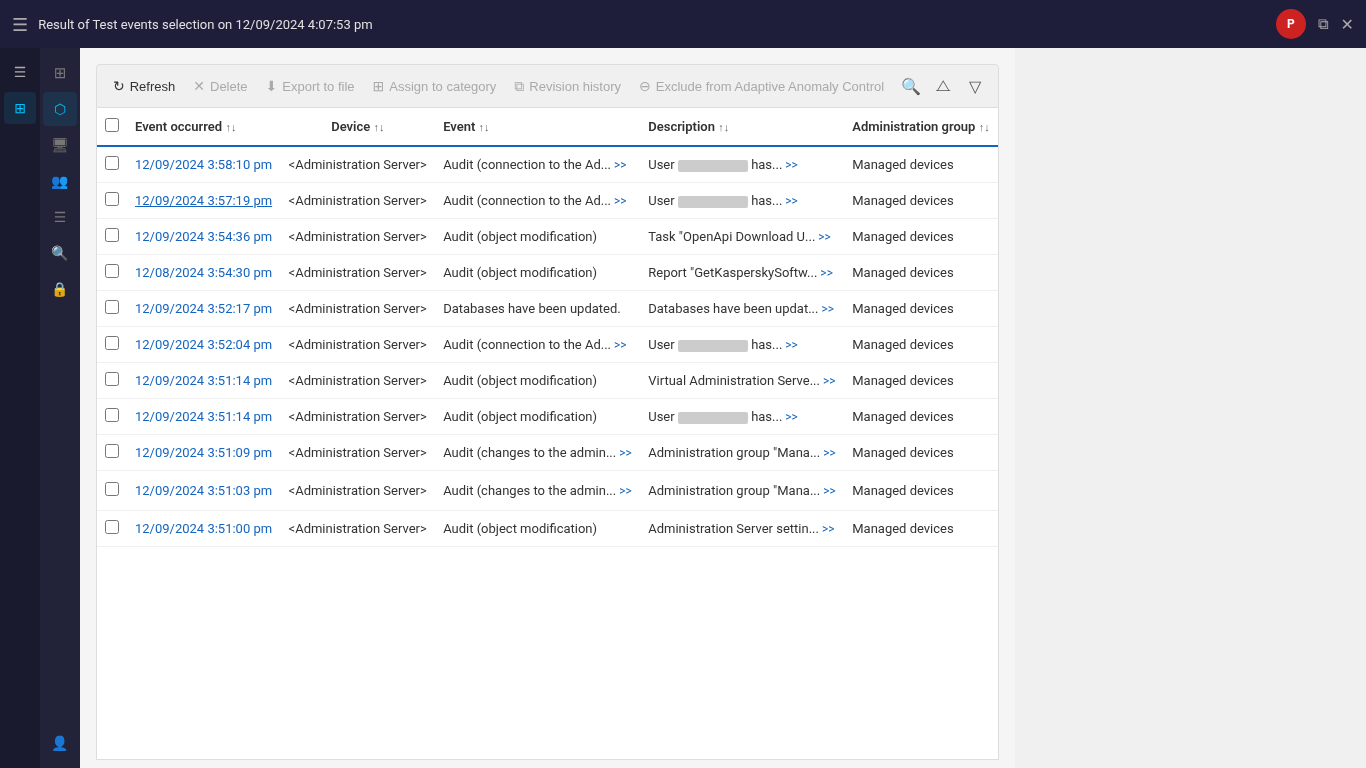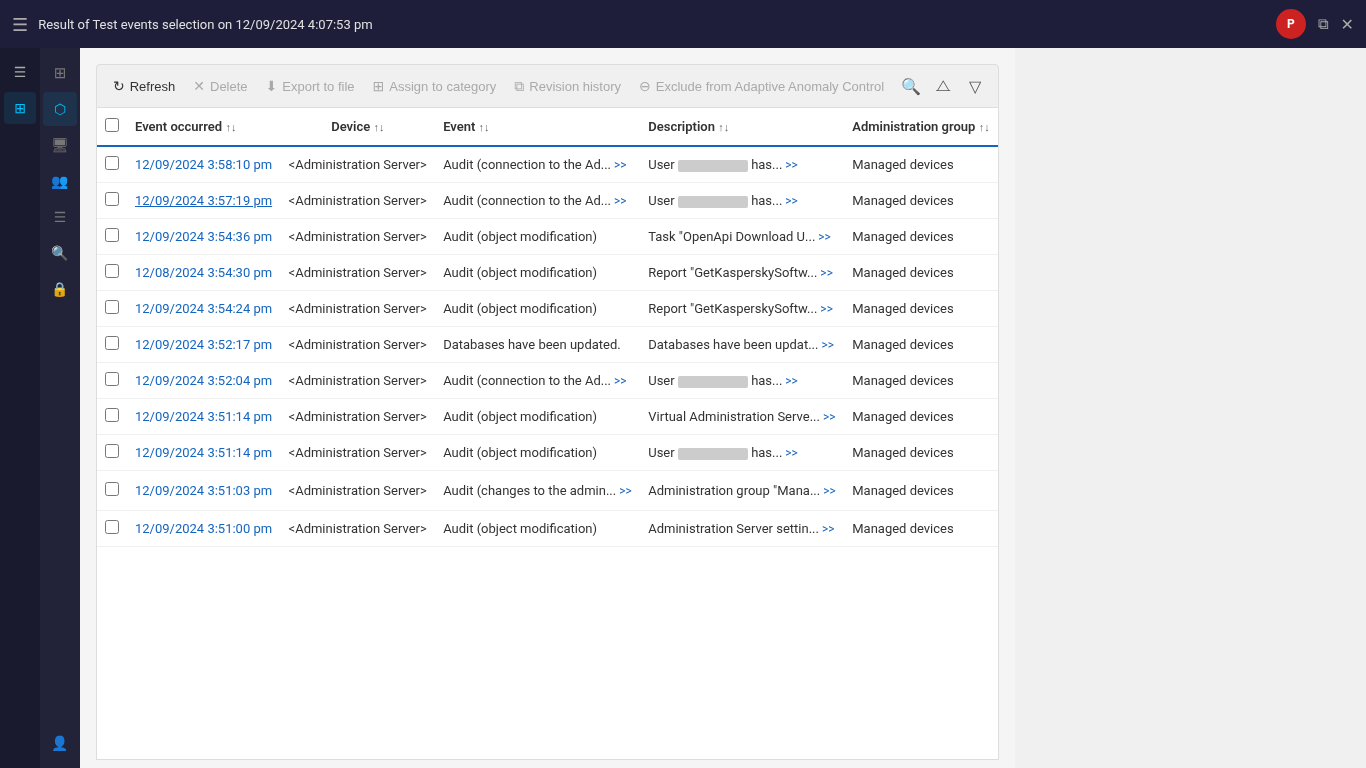--- a/index.html
+++ b/index.html
@@ -172,28 +172,20 @@
             <tr style="border-bottom: 1px solid rgb(240, 240, 240);">
               <td style="padding: 9px 8px; text-align: center;"><input type="checkbox" style="cursor: pointer;"></td>
               <td style="padding: 9px 8px; color: rgb(21, 101, 192); cursor: pointer; white-space: nowrap;">12/08/2024 3:54:30 pm</td>
               <td style="padding: 9px 8px; color: rgb(51, 51, 51); white-space: nowrap;">&lt;Administration Server&gt;</td>
               <td style="padding: 9px 8px; color: rgb(51, 51, 51); white-space: nowrap;">Audit (object modification)</td>
               <td style="padding: 9px 8px; color: rgb(51, 51, 51); white-space: nowrap;">Report "GetKasperskySoftw...<span style="color: rgb(21, 101, 192); cursor: pointer; font-size: 12px;"> &gt;&gt;</span></td>
               <td style="padding: 9px 8px; color: rgb(51, 51, 51); white-space: nowrap;">Managed devices</td>
             </tr>
             <tr style="border-bottom: 1px solid rgb(240, 240, 240);">
               <td style="padding: 9px 8px; text-align: center;"><input type="checkbox" style="cursor: pointer;"></td>
-              <td style="padding: 9px 8px; color: rgb(21, 101, 192); cursor: pointer; white-space: nowrap;">12/09/2024 3:54:24 pm</td>
-              <td style="padding: 9px 8px; color: rgb(51, 51, 51); white-space: nowrap;">&lt;Administration Server&gt;</td>
-              <td style="padding: 9px 8px; color: rgb(51, 51, 51); white-space: nowrap;">Audit (object modification)</td>
-              <td style="padding: 9px 8px; color: rgb(51, 51, 51); white-space: nowrap;">Report "GetKasperskySoftw...<span style="color: rgb(21, 101, 192); cursor: pointer; font-size: 12px;"> &gt;&gt;</span></td>
-              <td style="padding: 9px 8px; color: rgb(51, 51, 51); white-space: nowrap;">Managed devices</td>
-            </tr>
-            <tr style="border-bottom: 1px solid rgb(240, 240, 240);">
-              <td style="padding: 9px 8px; text-align: center;"><input type="checkbox" style="cursor: pointer;"></td>
               <td style="padding: 9px 8px; color: rgb(21, 101, 192); cursor: pointer; white-space: nowrap;">12/09/2024 3:52:17 pm</td>
               <td style="padding: 9px 8px; color: rgb(51, 51, 51); white-space: nowrap;">&lt;Administration Server&gt;</td>
               <td style="padding: 9px 8px; color: rgb(51, 51, 51); white-space: nowrap;">Databases have been updated.</td>
               <td style="padding: 9px 8px; color: rgb(51, 51, 51); white-space: nowrap;">Databases have been updat...<span style="color: rgb(21, 101, 192); cursor: pointer; font-size: 12px;"> &gt;&gt;</span></td>
               <td style="padding: 9px 8px; color: rgb(51, 51, 51); white-space: nowrap;">Managed devices</td>
             </tr>
             <tr style="border-bottom: 1px solid rgb(240, 240, 240);">
               <td style="padding: 9px 8px; text-align: center;"><input type="checkbox" style="cursor: pointer;"></td>
               <td style="padding: 9px 8px; color: rgb(21, 101, 192); cursor: pointer; white-space: nowrap;">12/09/2024 3:52:04 pm</td>
               <td style="padding: 9px 8px; color: rgb(51, 51, 51); white-space: nowrap;">&lt;Administration Server&gt;</td>
@@ -208,20 +200,28 @@
               <td style="padding: 9px 8px; color: rgb(51, 51, 51); white-space: nowrap;">Audit (object modification)</td>
               <td style="padding: 9px 8px; color: rgb(51, 51, 51); white-space: nowrap;">Virtual Administration Serve...<span style="color: rgb(21, 101, 192); cursor: pointer; font-size: 12px;"> &gt;&gt;</span></td>
               <td style="padding: 9px 8px; color: rgb(51, 51, 51); white-space: nowrap;">Managed devices</td>
             </tr>
             <tr style="border-bottom: 1px solid rgb(240, 240, 240);">
               <td style="padding: 9px 8px; text-align: center;"><input type="checkbox" style="cursor: pointer;"></td>
               <td style="padding: 9px 8px; color: rgb(21, 101, 192); cursor: pointer; white-space: nowrap;">12/09/2024 3:51:14 pm</td>
               <td style="padding: 9px 8px; color: rgb(51, 51, 51); white-space: nowrap;">&lt;Administration Server&gt;</td>
               <td style="padding: 9px 8px; color: rgb(51, 51, 51); white-space: nowrap;">Audit (object modification)</td>
               <td style="padding: 9px 8px; color: rgb(51, 51, 51); white-space: nowrap;"><span>User </span><span style="display: inline-block; background: rgb(204, 204, 204); color: transparent; border-radius: 2px; height: 12px; width: 70px; vertical-align: middle;"></span><span> has...</span><span style="color: rgb(21, 101, 192); cursor: pointer; font-size: 12px;"> &gt;&gt;</span></td>
+              <td style="padding: 9px 8px; color: rgb(51, 51, 51); white-space: nowrap;">Managed devices</td>
+            </tr>
+            <tr style="border-bottom: 1px solid rgb(240, 240, 240);">
+              <td style="padding: 9px 8px; text-align: center;"><input type="checkbox" style="cursor: pointer;"></td>
+              <td style="padding: 9px 8px; color: rgb(21, 101, 192); cursor: pointer; white-space: nowrap;">12/09/2024 3:51:09 pm</td>
+              <td style="padding: 9px 8px; color: rgb(51, 51, 51); white-space: nowrap;">&lt;Administration Server&gt;</td>
+              <td style="padding: 9px 8px; color: rgb(51, 51, 51); white-space: nowrap;">Audit (changes to the admin...<span style="color: rgb(21, 101, 192); cursor: pointer; font-size: 12px;"> &gt;&gt;</span></td>
+              <td style="padding: 9px 8px; color: rgb(51, 51, 51); white-space: nowrap;">Administration group "Mana...<span style="color: rgb(21, 101, 192); cursor: pointer; font-size: 12px;"> &gt;&gt;</span></td>
               <td style="padding: 9px 8px; color: rgb(51, 51, 51); white-space: nowrap;">Managed devices</td>
             </tr>
             <tr style="border-bottom: 1px solid rgb(240, 240, 240);">
               <td style="padding: 9px 8px; text-align: center;"><input type="checkbox" style="cursor: pointer;"></td>
               <td style="padding: 12px 8px; color: rgb(21, 101, 192); cursor: pointer; white-space: nowrap;">12/09/2024 3:51:03 pm</td>
               <td style="padding: 9px 8px; color: rgb(51, 51, 51); white-space: nowrap;">&lt;Administration Server&gt;</td>
               <td style="padding: 9px 8px; color: rgb(51, 51, 51); white-space: nowrap;">Audit (changes to the admin...<span style="color: rgb(21, 101, 192); cursor: pointer; font-size: 12px;"> &gt;&gt;</span></td>
               <td style="padding: 9px 8px; color: rgb(51, 51, 51); white-space: nowrap;">Administration group "Mana...<span style="color: rgb(21, 101, 192); cursor: pointer; font-size: 12px;"> &gt;&gt;</span></td>
               <td style="padding: 9px 8px; color: rgb(51, 51, 51); white-space: nowrap;">Managed devices</td>
             </tr>

